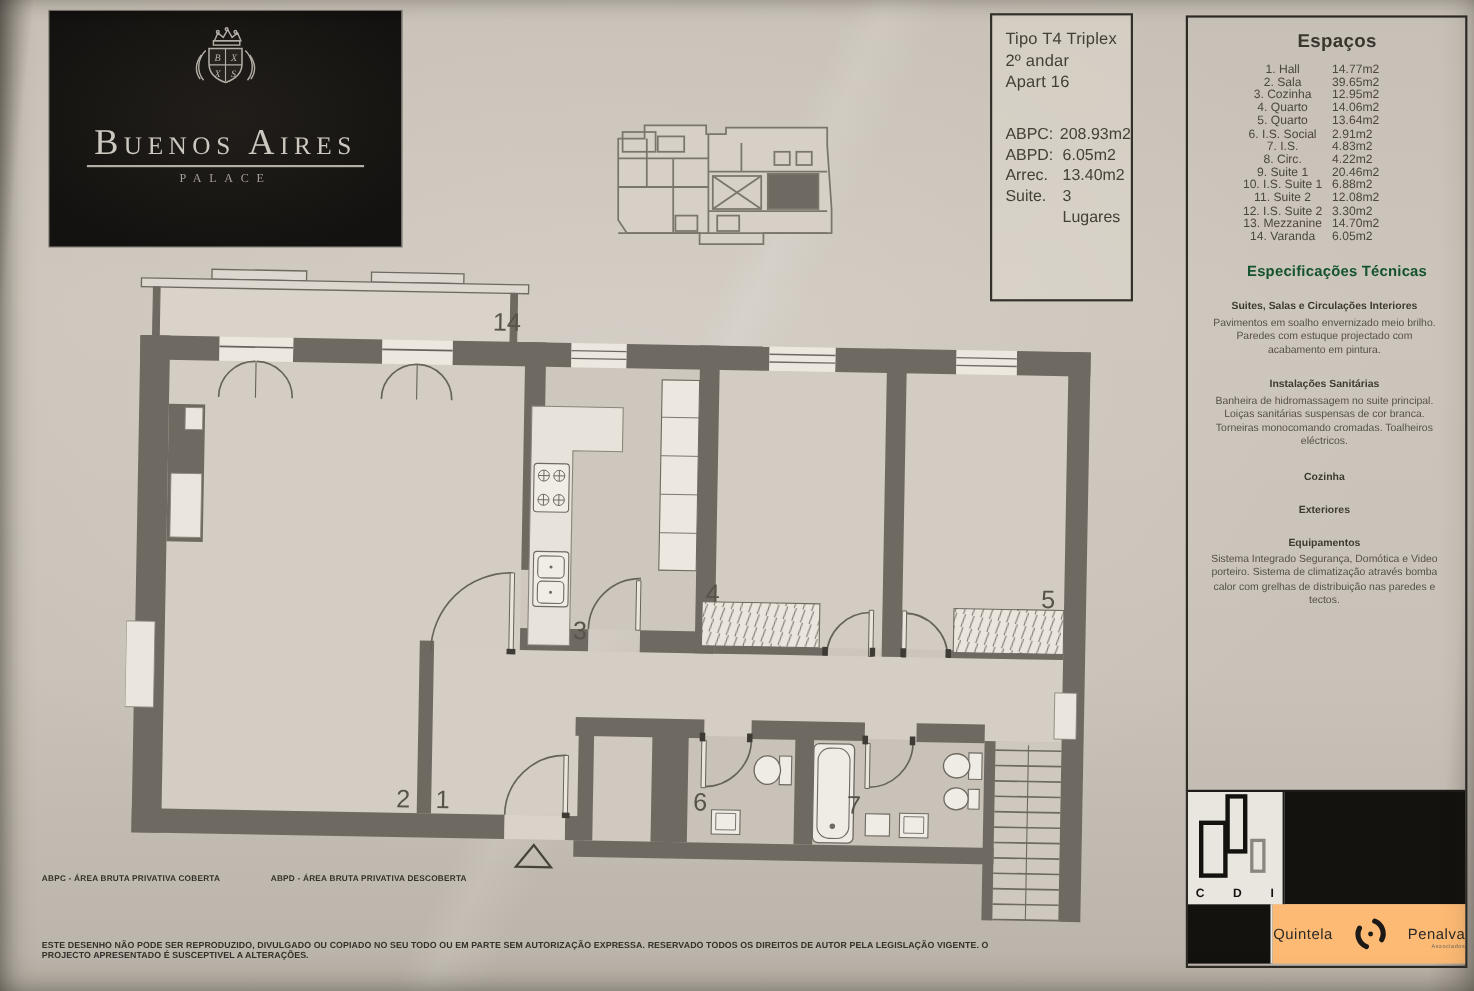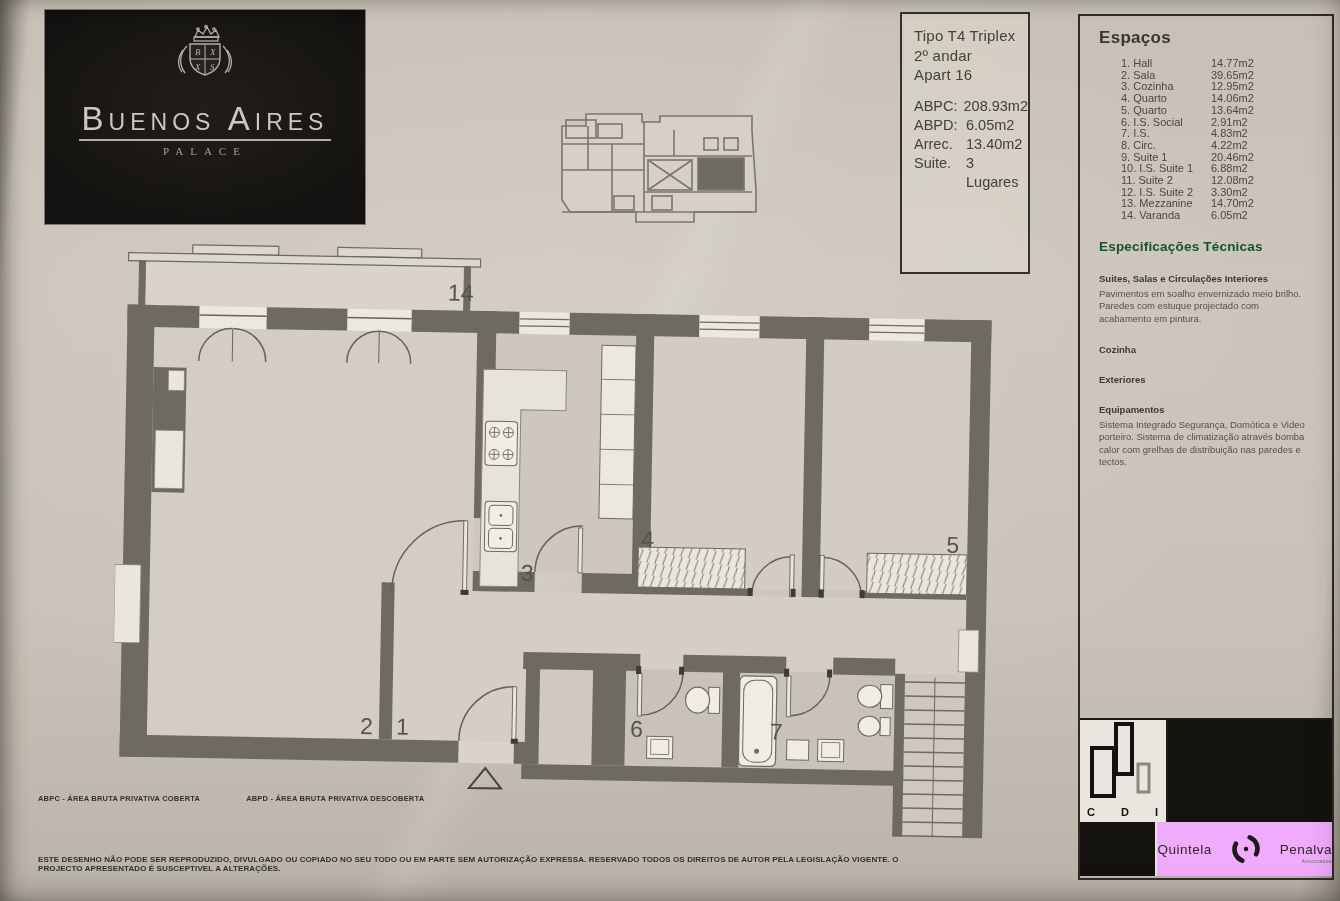--- a/index.html
+++ b/index.html
@@ -16,61 +16,61 @@
   body::after{content:"";position:absolute;inset:0;pointer-events:none;
     box-shadow:inset 16px 0 26px -14px rgba(35,31,25,.6),
                inset -8px -12px 34px -16px rgba(35,31,25,.5),
                inset 0 12px 28px -20px rgba(35,31,25,.35);}
 
   
   .ba-box{position:absolute;left:45px;top:10px;width:320px;height:214px;
     background:radial-gradient(240px 150px at 50% 45%, #211e1a, #141210 85%);
     color:#c9c5bd;text-align:center;box-shadow:0 0 0 1px rgba(0,0,0,.4);}
   .ba-crest{margin-top:14px}
-  .ba-title{font-family:Liberation Sans, sans-serif;font-size:33px;letter-spacing:5px;
-    font-variant:small-caps;color:#ccc8c0;line-height:30px;margin-top:2px;}
+  .ba-title{font-family:Liberation Serif, serif;font-size:33px;letter-spacing:5px;
+    font-variant:small-caps;color:#ccc8c0;line-height:30px;margin-top:12px;}
   .ba-rule{width:252px;height:2px;background:#b3afa7;margin:5px auto 4px auto}
   .ba-sub{font-family:"Liberation Serif",serif;font-size:11px;letter-spacing:7px;color:#a39f97}
 
   
   .keyplan{position:absolute;left:548px;top:100px}
 
   
   .infobox{position:absolute;left:900px;top:12px;width:130px;height:262px;
     border:2px solid #34312c;background:rgba(222,216,206,.55);
     padding:12px 0 0 12px;box-sizing:border-box;color:#434038;}
   .ib-line{font-size:15px;line-height:19.5px;font-weight:500;letter-spacing:.2px}
-  .ib-stats{margin-top:12px}
+  .ib-stats{margin-top:28px}
   .ib-row{display:flex;font-size:14.5px;line-height:19px}
   .ib-row .lb{width:52px}
   .ib-row .vl{flex:1}
 
   
   .panel{position:absolute;left:1078px;top:14px;width:256px;height:866px;
-    border:2px solid #2f2c27;box-sizing:border-box;color:#45413a;}
+    border:2px solid #2f2c27;box-sizing:border-box;color:#45413a;text-align:center;}
   .panel-inner{padding:12px 0 0 19px}
   .sp-title{font-size:17px;font-weight:600;color:#39362f;margin:0 0 10px 0;letter-spacing:.3px}
   .sp-rows{padding-left:22px}
   .sp-row{display:flex;font-size:11px;line-height:11.7px;color:#4c473f}
   .sp-name{width:90px}
   .spec-title{font-size:13.5px;font-weight:600;color:#14532d;margin:17px 0 0 0;letter-spacing:.2px}
   .spec-sec{margin-top:19px;width:210px}
   .spec-sec h4{font-size:9.5px;margin:0 0 4px 0;color:#3d3931}
   .spec-sec p{font-size:9.5px;margin:0;line-height:12.4px;color:#555048}
 
   
   .logo-grid{position:absolute;left:0;right:0;bottom:2px;border-top:2px solid #1d1b17}
   .lg-row1{display:flex;height:102px}
   .lg-row2{display:flex;height:54px}
   .cdi-box{width:88px;background:#e9e6df;position:relative;border-right:2px solid #1d1b17;box-sizing:border-box}
   .cdi-letters{position:absolute;left:0;right:0;bottom:4px;display:flex;justify-content:space-between;
     padding:0 7px;font-size:11px;font-weight:bold;color:#14120f;letter-spacing:1px}
   .blk{background:#14120f;flex:1}
   .blk2{background:#14120f;width:92px;border-right:2px solid #e9e6df;box-sizing:border-box}
-  .qp-box{flex:1;background:#f0abfc;display:flex;align-items:center;justify-content:center;gap:19px}
+  .qp-box{flex:1;background:#fdba74;display:flex;align-items:center;justify-content:center;gap:19px}
   .qp-name{font-size:13.5px;color:#2c2a26;letter-spacing:.5px}
   .qp-right{position:relative}
   .qp-sub{position:absolute;right:0;bottom:-7px;font-size:5px;color:#6b675f;letter-spacing:.5px}
 
   
   .plan{position:absolute;left:120px;top:240px;transform:rotate(1.05deg);transform-origin:30px 50px}
 
   
   .footer{position:absolute;left:38px;color:#32302a}
   .f1{top:794px;font-size:7.5px;font-weight:bold;letter-spacing:.2px;display:flex;gap:46px}
@@ -217,20 +217,24 @@
           <span class="sp-area">6.05m2</span>
         </div>
       </div>
     <h3 class="spec-title">Especificações Técnicas</h3>
     <div id="specs-sections">
         <div class="spec-sec">
           <h4>Suites, Salas e Circulações Interiores</h4>
           <p>Pavimentos em soalho envernizado meio brilho. Paredes com estuque projectado com acabamento em pintura.</p>
         </div>
         <div class="spec-sec">
+          <h4>Instalações Sanitárias</h4>
+          <p>Banheira de hidromassagem no suite principal. Loiças sanitárias suspensas de cor branca. Torneiras monocomando cromadas. Toalheiros eléctricos.</p>
+        </div>
+        <div class="spec-sec">
           <h4>Cozinha</h4>
         </div>
         <div class="spec-sec">
           <h4>Exteriores</h4>
         </div>
         <div class="spec-sec">
           <h4>Equipamentos</h4>
           <p>Sistema Integrado Segurança, Domótica e Video porteiro. Sistema de climatização através bomba calor com grelhas de distribuição nas paredes e tectos.</p>
         </div>
       </div>

